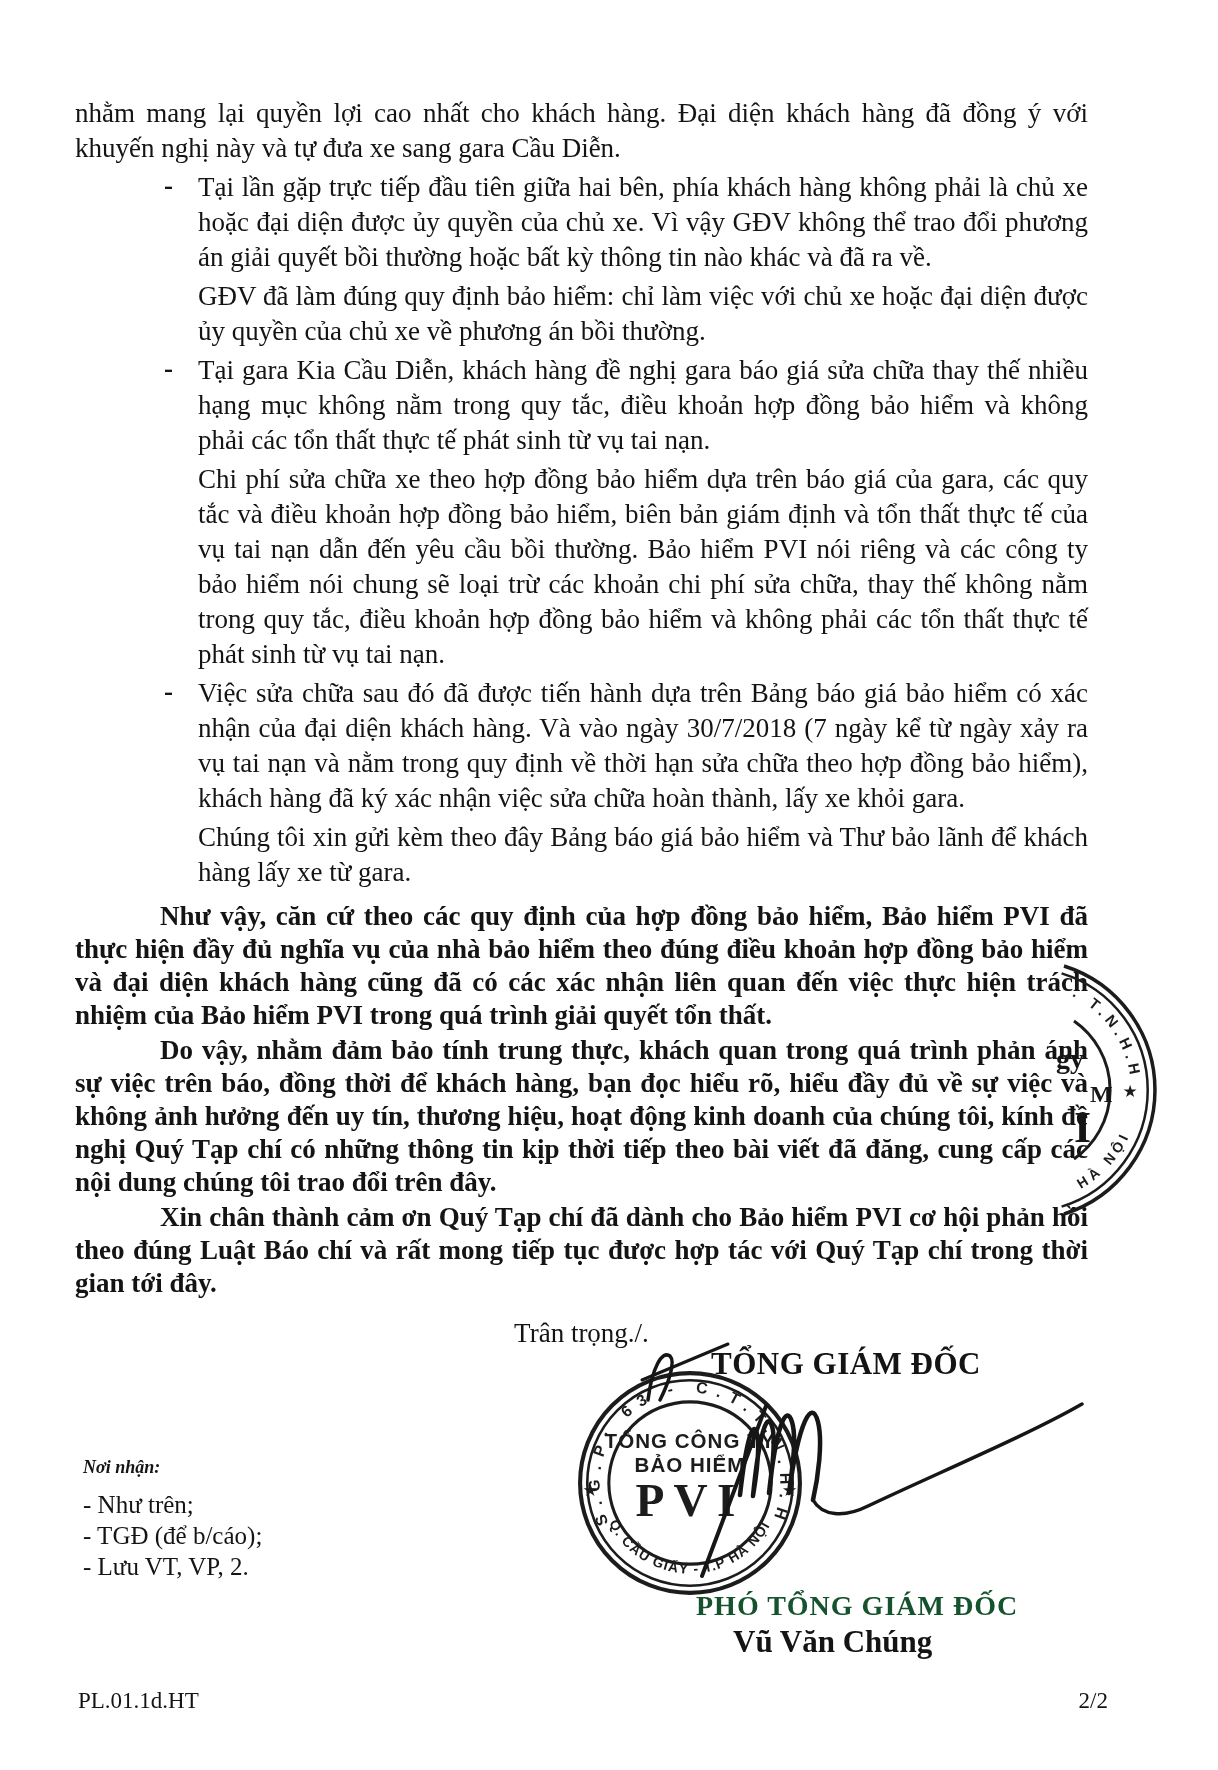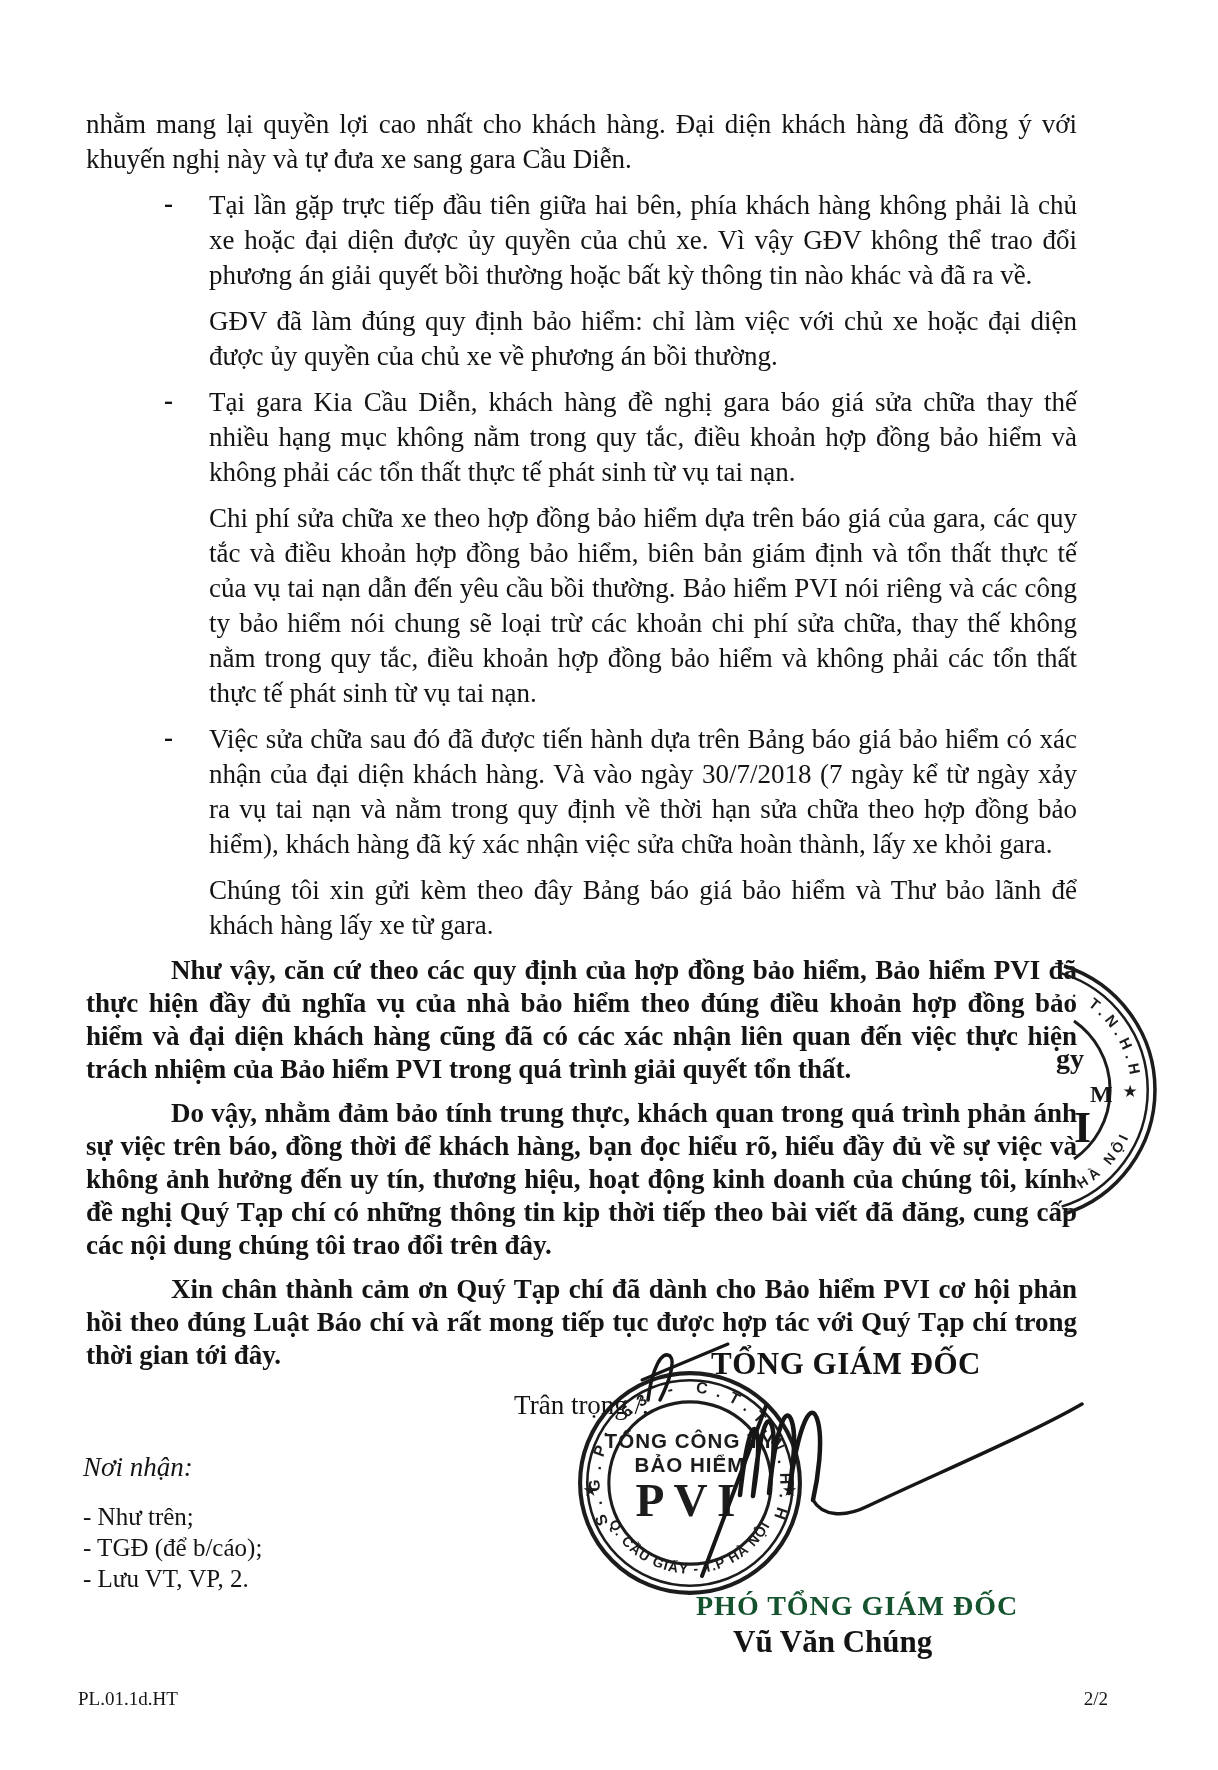--- a/index.html
+++ b/index.html
@@ -13,21 +13,21 @@
     overflow:hidden;
   }
   .content{
     position:absolute;
     left:75px;top:96px;
     width:1013px;
     font-size:27px;
     line-height:35px;
     text-align:justify;
   }
-  .content p{margin:11px;}
+  .content p{margin:0;}
   .cont{margin-left:123px;}
   .li{position:relative;margin-left:123px;margin-top:4px;}
   .li .dash{
     position:absolute;left:-34px;top:-2px;
     font-weight:bold;
   }
   .closing{margin-top:10px !important;text-indent:85px;line-height:33px;font-weight:bold;}
   .closing + .closing{margin-top:2px !important;}
   .salutation{margin-top:16px !important;margin-left:85px;text-align:center;}
   .sig-title{
@@ -46,27 +46,27 @@
     font-size:31px;font-weight:bold;
     white-space:nowrap;
   }
   .stamp-svg{position:absolute;left:577px;top:1370px;width:226px;height:226px;}
   .signature-svg{position:absolute;left:600px;top:1330px;width:520px;height:290px;}
   .partial-stamp-svg{position:absolute;left:1018px;top:952px;width:200px;height:280px;}
   .recipients{
     position:absolute;left:83px;top:1452px;
     font-size:26px;line-height:31px;
   }
-  .recipients .head{font-weight:normal;font-style:italic;font-size:27px;margin-bottom:18px;}
+  .recipients .head{font-weight:bold;font-style:italic;font-size:18px;margin-bottom:6px;}
   .recipients .line{font-size:25px;}
   .footer{
     position:absolute;left:78px;top:1688px;
     width:1030px;
     display:flex;justify-content:space-between;
-    font-size:19px;
+    font-size:23px;
   }
   .seal-sans{font-family:"Liberation Sans","DejaVu Sans",sans-serif;font-weight:bold;}
   .seal-serif{font-family:"Liberation Serif","DejaVu Serif",serif;font-weight:bold;}
 </style>
 </head>
 <body>
 
 <div class="page">
 
   <div class="content">

